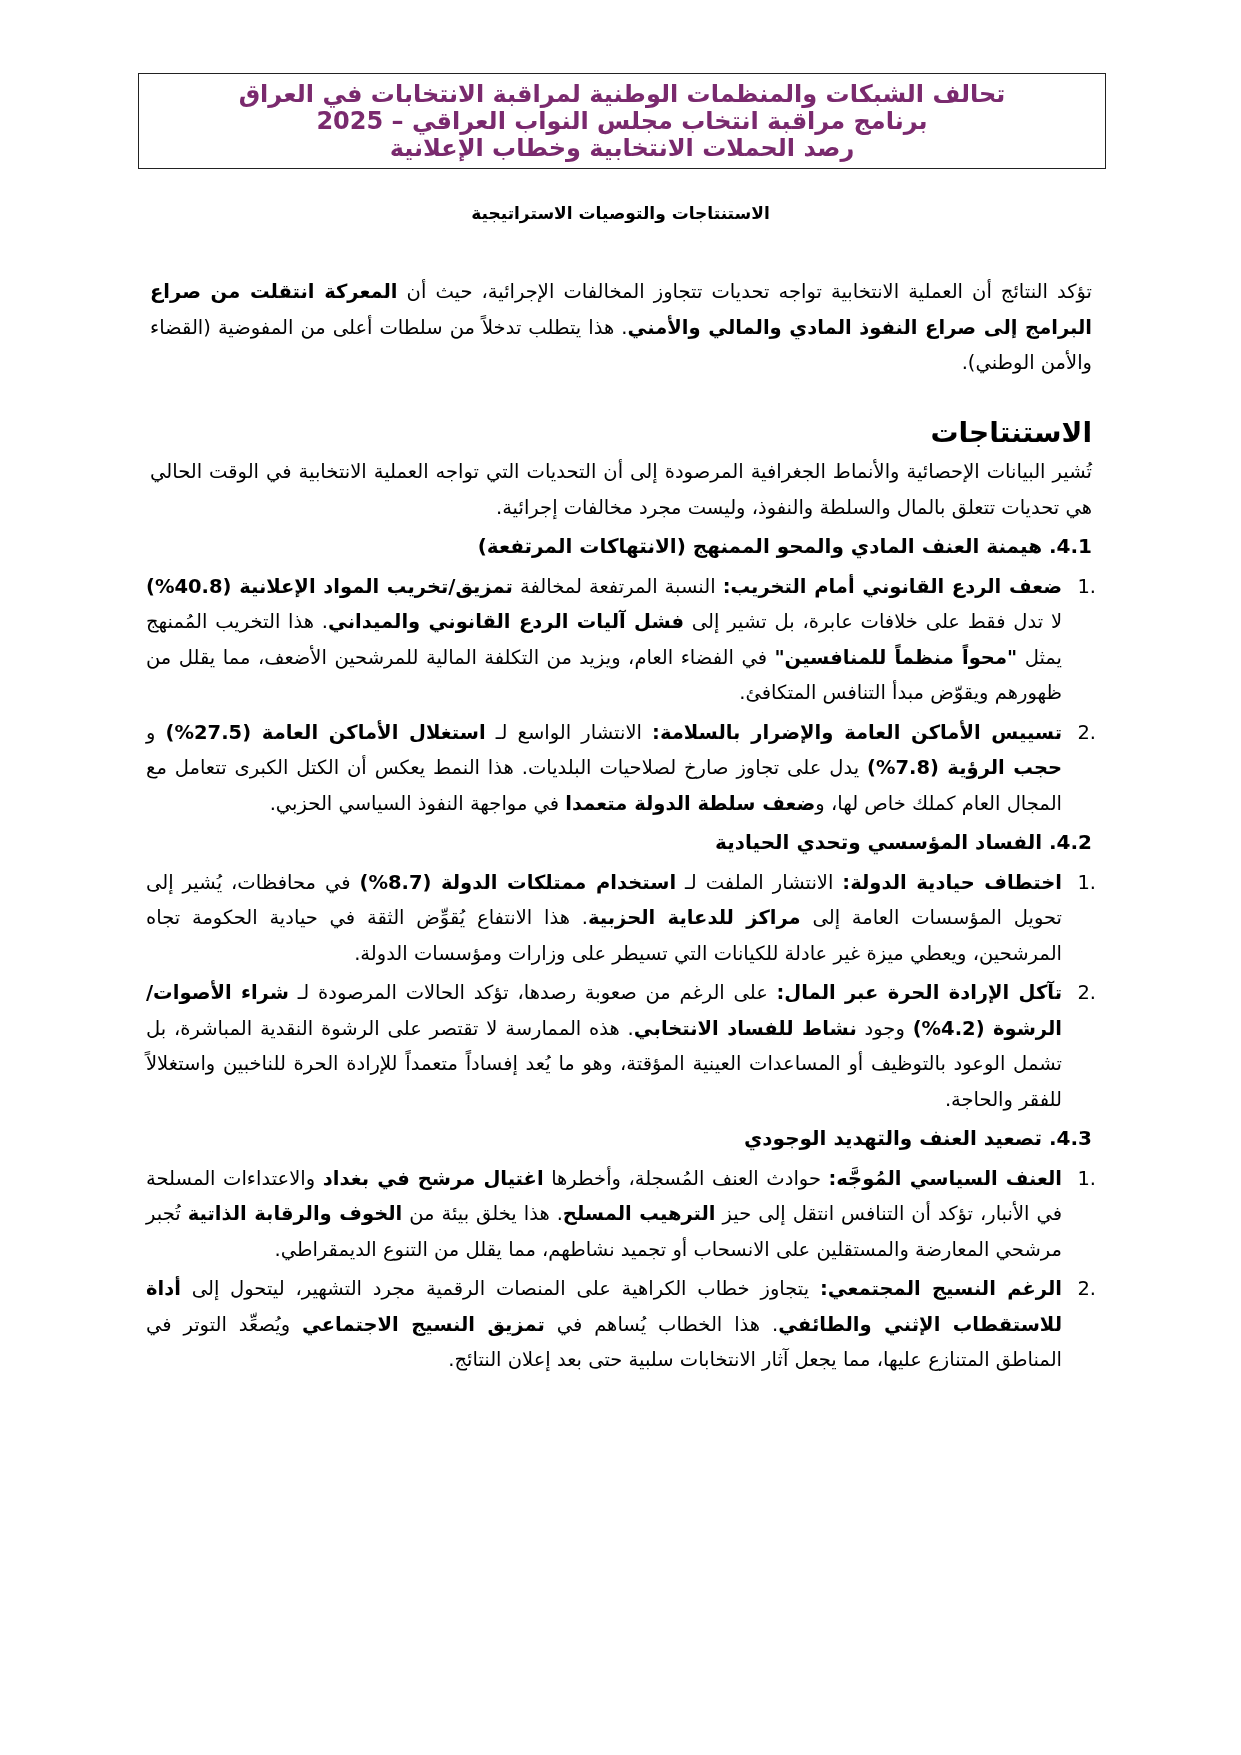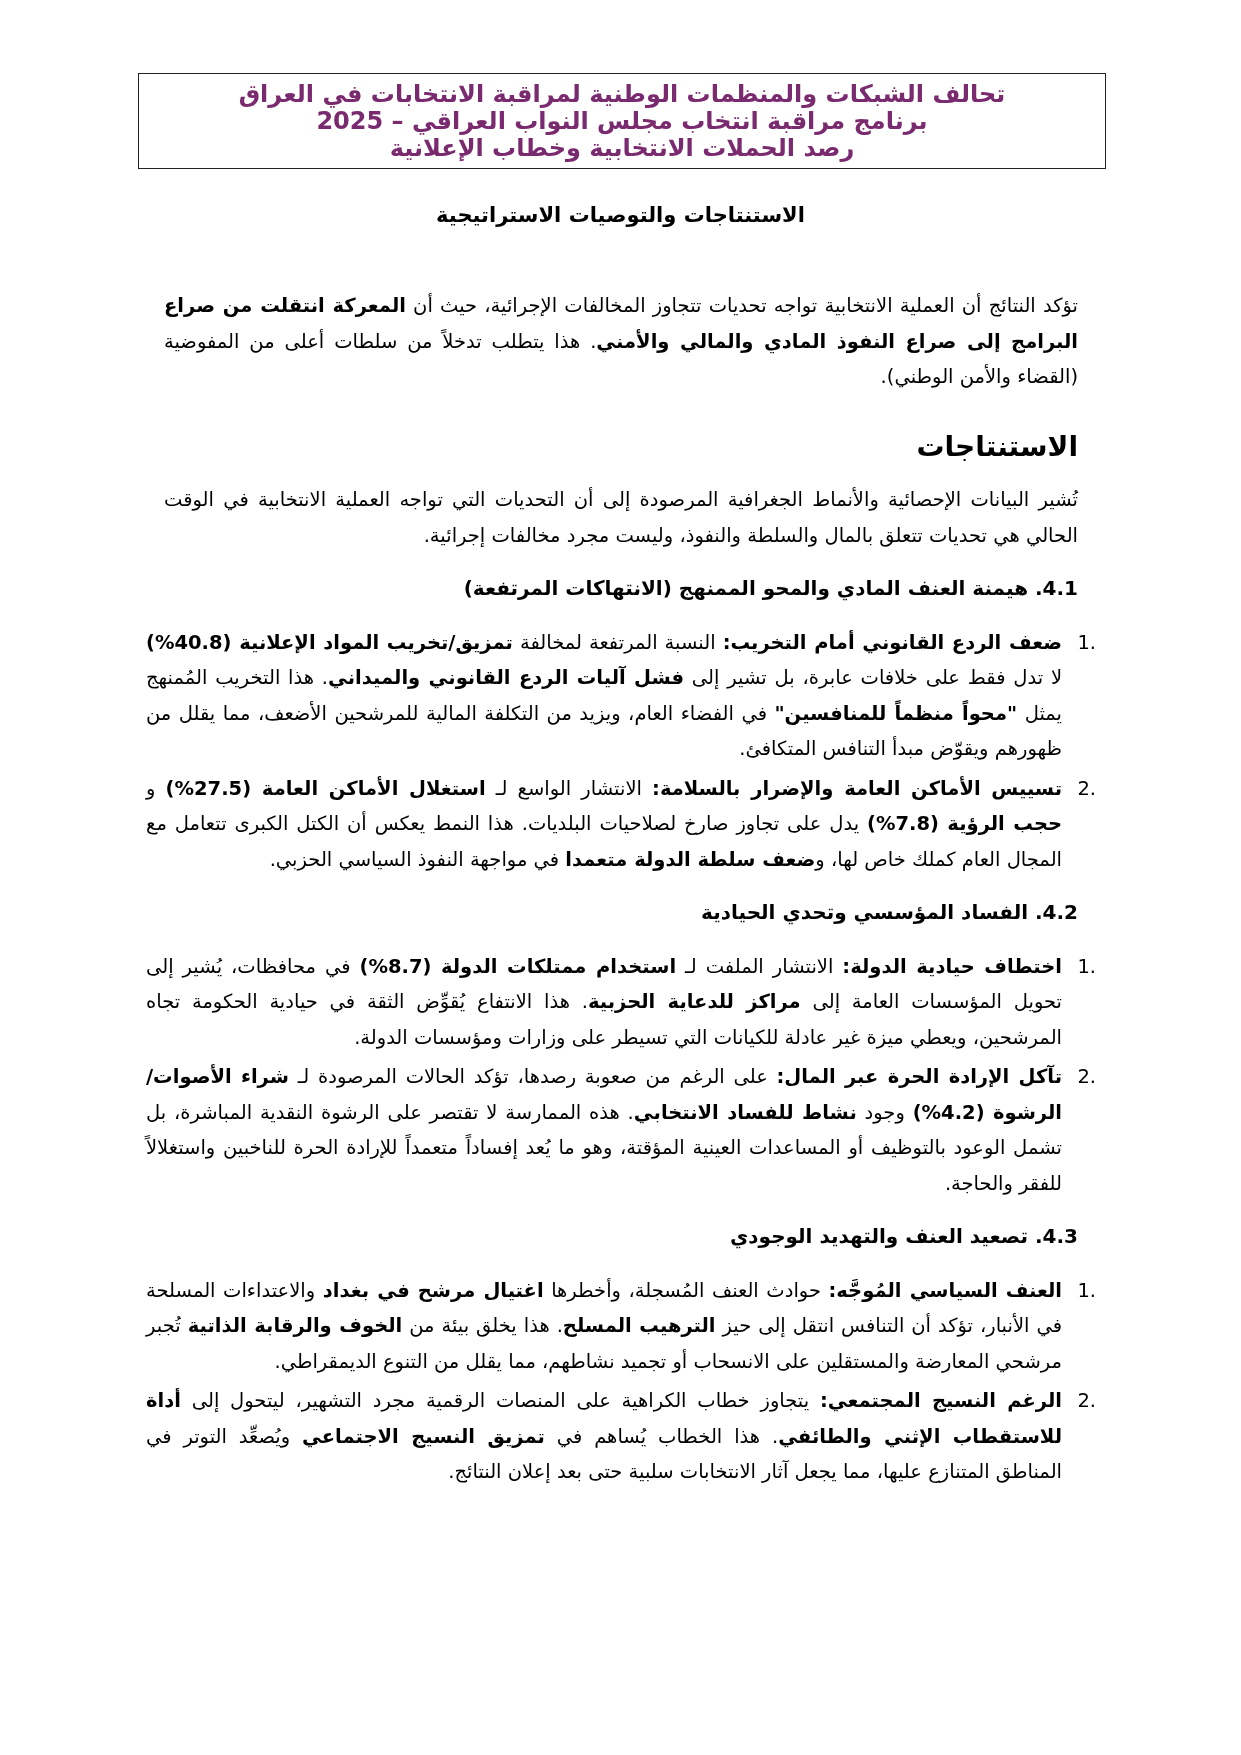--- a/index.html
+++ b/index.html
@@ -10,27 +10,27 @@
   }
   .page { position: absolute; left: 0; top: 0; width: 1241px; height: 1755px; }
   .header-box {
     position: absolute; left: 138px; top: 73px; width: 968px; height: 96px;
     border: 1.5px solid #222; box-sizing: border-box;
     display: flex; flex-direction: column; align-items: center; justify-content: center;
     color: #7a2a6e; font-weight: bold; font-size: 24px; line-height: 27px; text-align: center;
   }
   .doc-title {
     position: absolute; left: 0; width: 1241px; top: 203px; text-align: center;
-    font-weight: bold; font-size: 21px;
+    font-weight: bold; font-size: 17px;
   }
   .content {
     position: absolute; left: 146px; width: 950px; top: 270px;
     direction: rtl; text-align: justify; font-size: 19.5px; line-height: 35.5px;
   }
-  .content p { margin: 18px; }
+  .content p { margin: 4px; }
   .intro { margin-bottom: 34px !important; }
   .sec-title { font-weight: bold; font-size: 28px; }
   .subsec { font-weight: bold; font-size: 20px; }
   ol.items { margin: 0; padding: 0 34px 0 0; list-style: none; }
   ol.items li { position: relative; margin: 0 0 4px 0; }
   ol.items li .num {
     position: absolute; right: -34px; top: 0; direction: ltr; font-weight: normal;
   }
   b { font-weight: bold; }
 </style>

